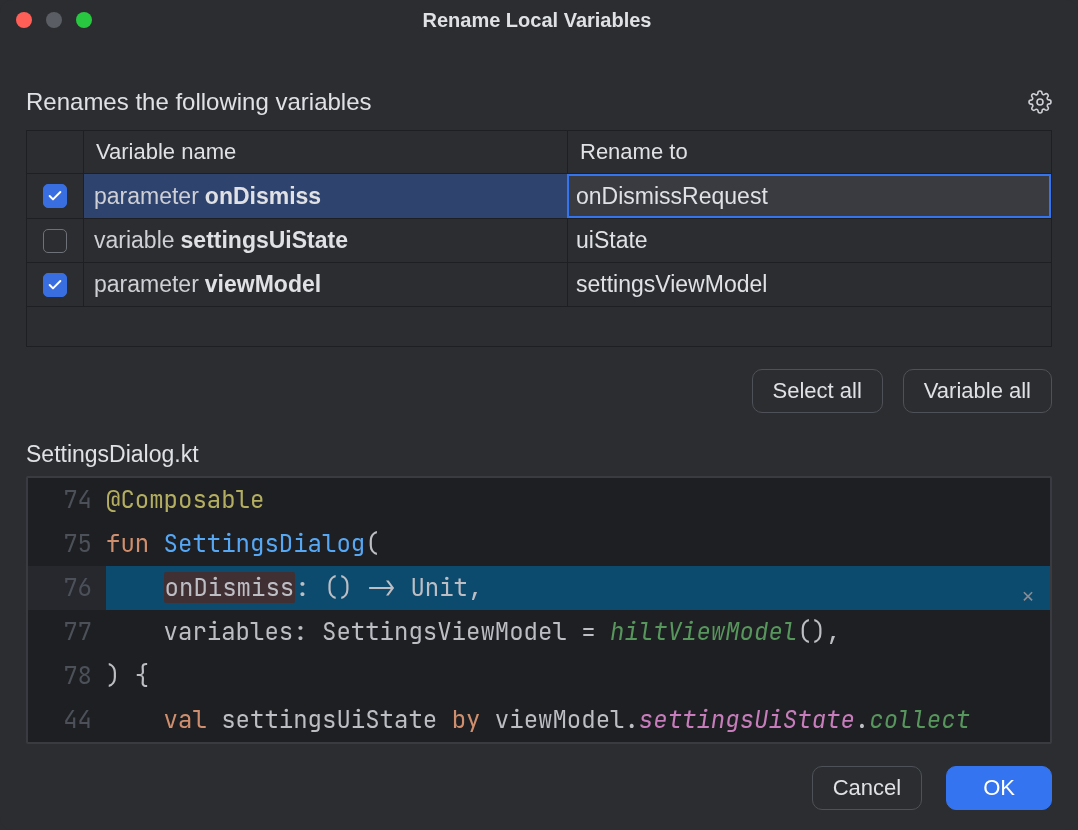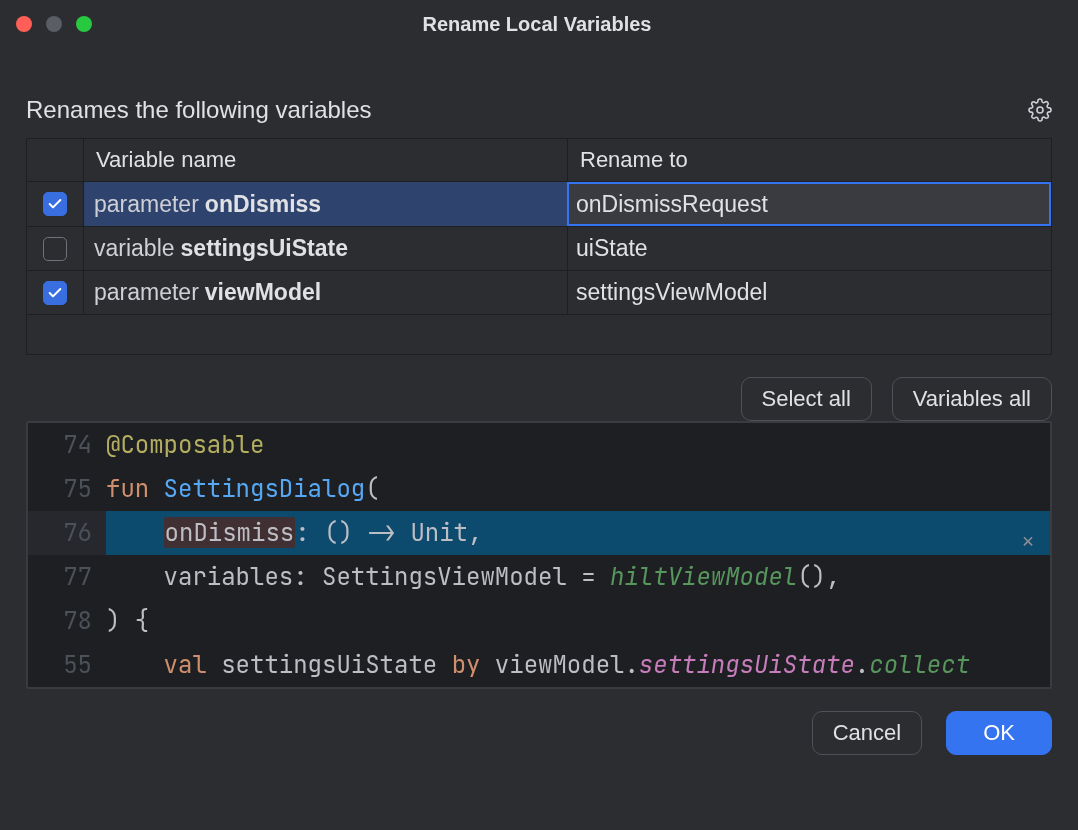--- a/index.html
+++ b/index.html
@@ -358,23 +358,24 @@
             <div class="td col-to rename-cell">
               <input class="rename-input" value="settingsViewModel" style="">
             </div>
           </div>
         </div>
       <div class="table-footer"></div>
     </div>
 
     <div class="toolbar-row">
       <button class="btn">Select all</button>
-      <button class="btn">Variables all</button>
+      <button class="btn">Variable all</button>
     </div>
 
+    <div class="file-name">SettingsDialog.kt</div>
 
     <div class="code-area" id="code-area">
       <div class="close-x">✕</div>
     <div class="code-line">
           <div class="gutter">74</div>
           <div class="code"><span class="tok-anno">@Composable</span></div>
         </div>
         <div class="code-line">
           <div class="gutter">75</div>
           <div class="code"><span class="tok-keyword">fun </span><span class="tok-func">SettingsDialog</span><span>(</span></div>
@@ -385,21 +386,21 @@
         </div>
         <div class="code-line">
           <div class="gutter">77</div>
           <div class="code"><span>    variables: SettingsViewModel = </span><span class="tok-call">hiltViewModel</span><span>(),</span></div>
         </div>
         <div class="code-line">
           <div class="gutter">78</div>
           <div class="code"><span>) {</span></div>
         </div>
         <div class="code-line">
-          <div class="gutter">55</div>
+          <div class="gutter">44</div>
           <div class="code"><span>    </span><span class="tok-keyword">val </span><span>settingsUiState </span><span class="tok-keyword">by </span><span>viewModel.</span><span class="tok-prop">settingsUiState</span><span>.</span><span class="tok-call">collect</span></div>
         </div>
       </div>
 
     <div class="bottom-row">
       <button class="btn">Cancel</button>
       <button class="btn primary">OK</button>
     </div>
 
   </div>

